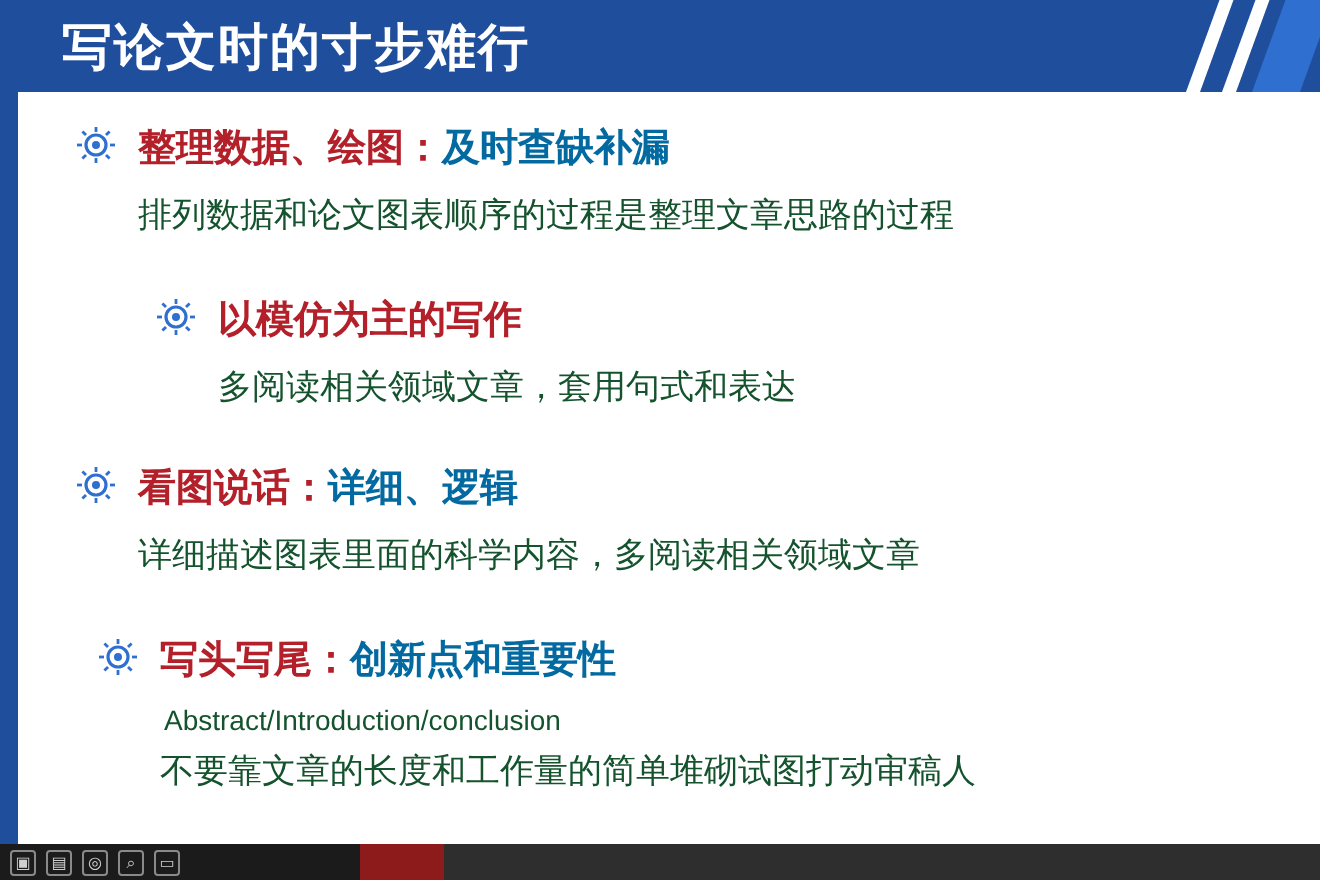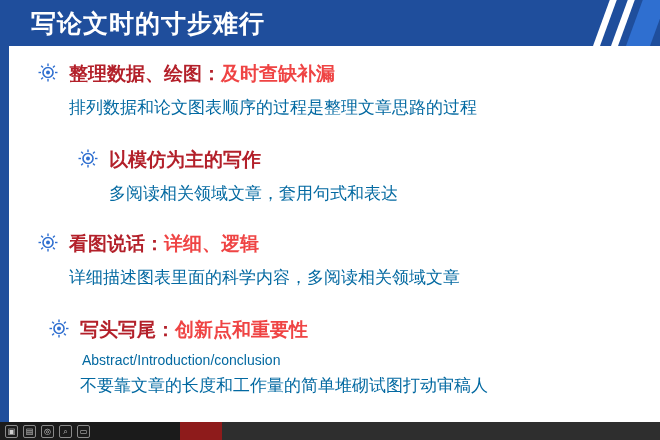--- a/index.html
+++ b/index.html
@@ -91,27 +91,27 @@
     flex: 0 0 22px;
   }
   .bulb svg { display: block; }
   .head-text {
     font-size: 19px;
     font-weight: bold;
     color: #b3202a;
     white-space: nowrap;
   }
   .head-text .dark {
-    color: #ef4444;
+    color: #0369a1;
   }
   .body-text {
     margin-left: 60px;
     margin-top: 7px;
     font-size: 17px;
-    color: #0369a1;
+    color: #14532d;
     line-height: 25px;
     white-space: nowrap;
   }
   .body-text.sub-en {
     font-size: 14px;
     margin-left: 62px;
     margin-top: 4px;
   }
   .body-text.tight {
     margin-top: 0px;

